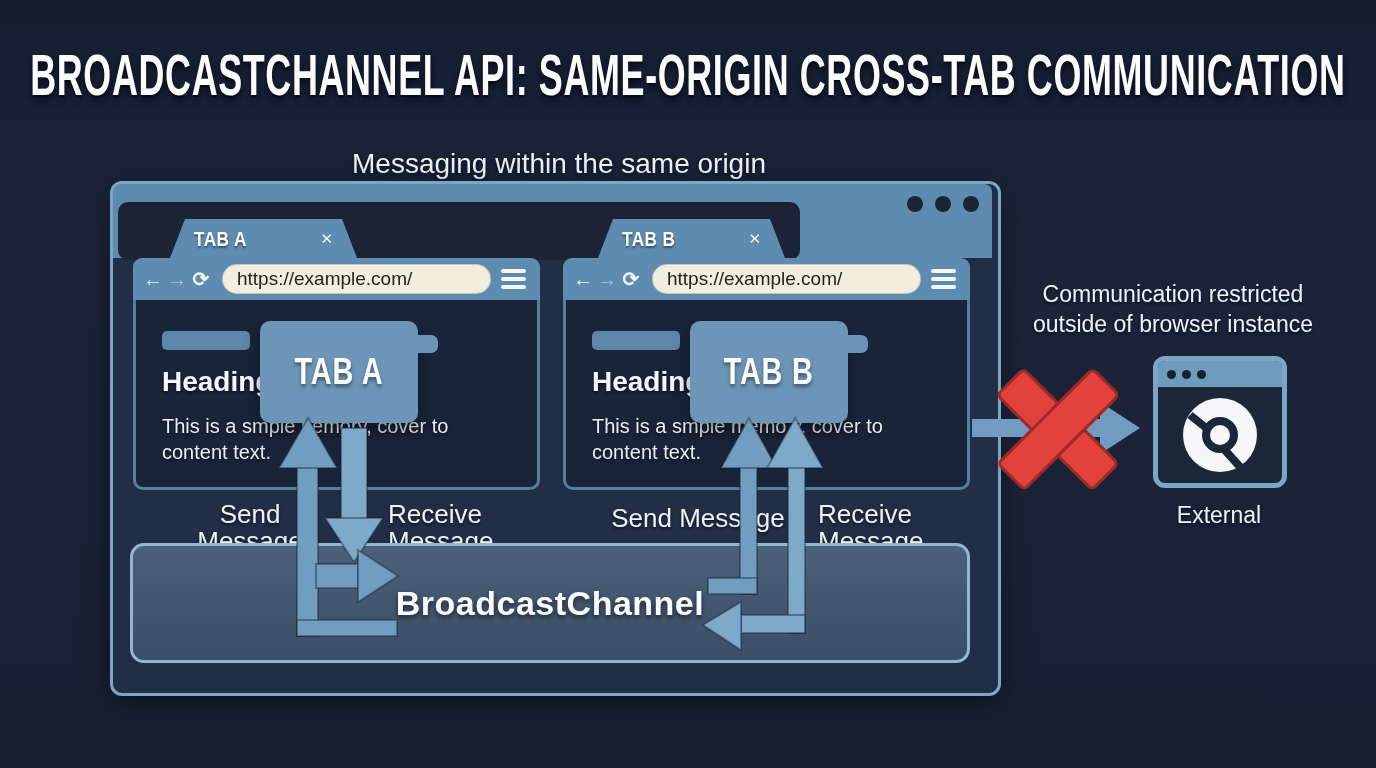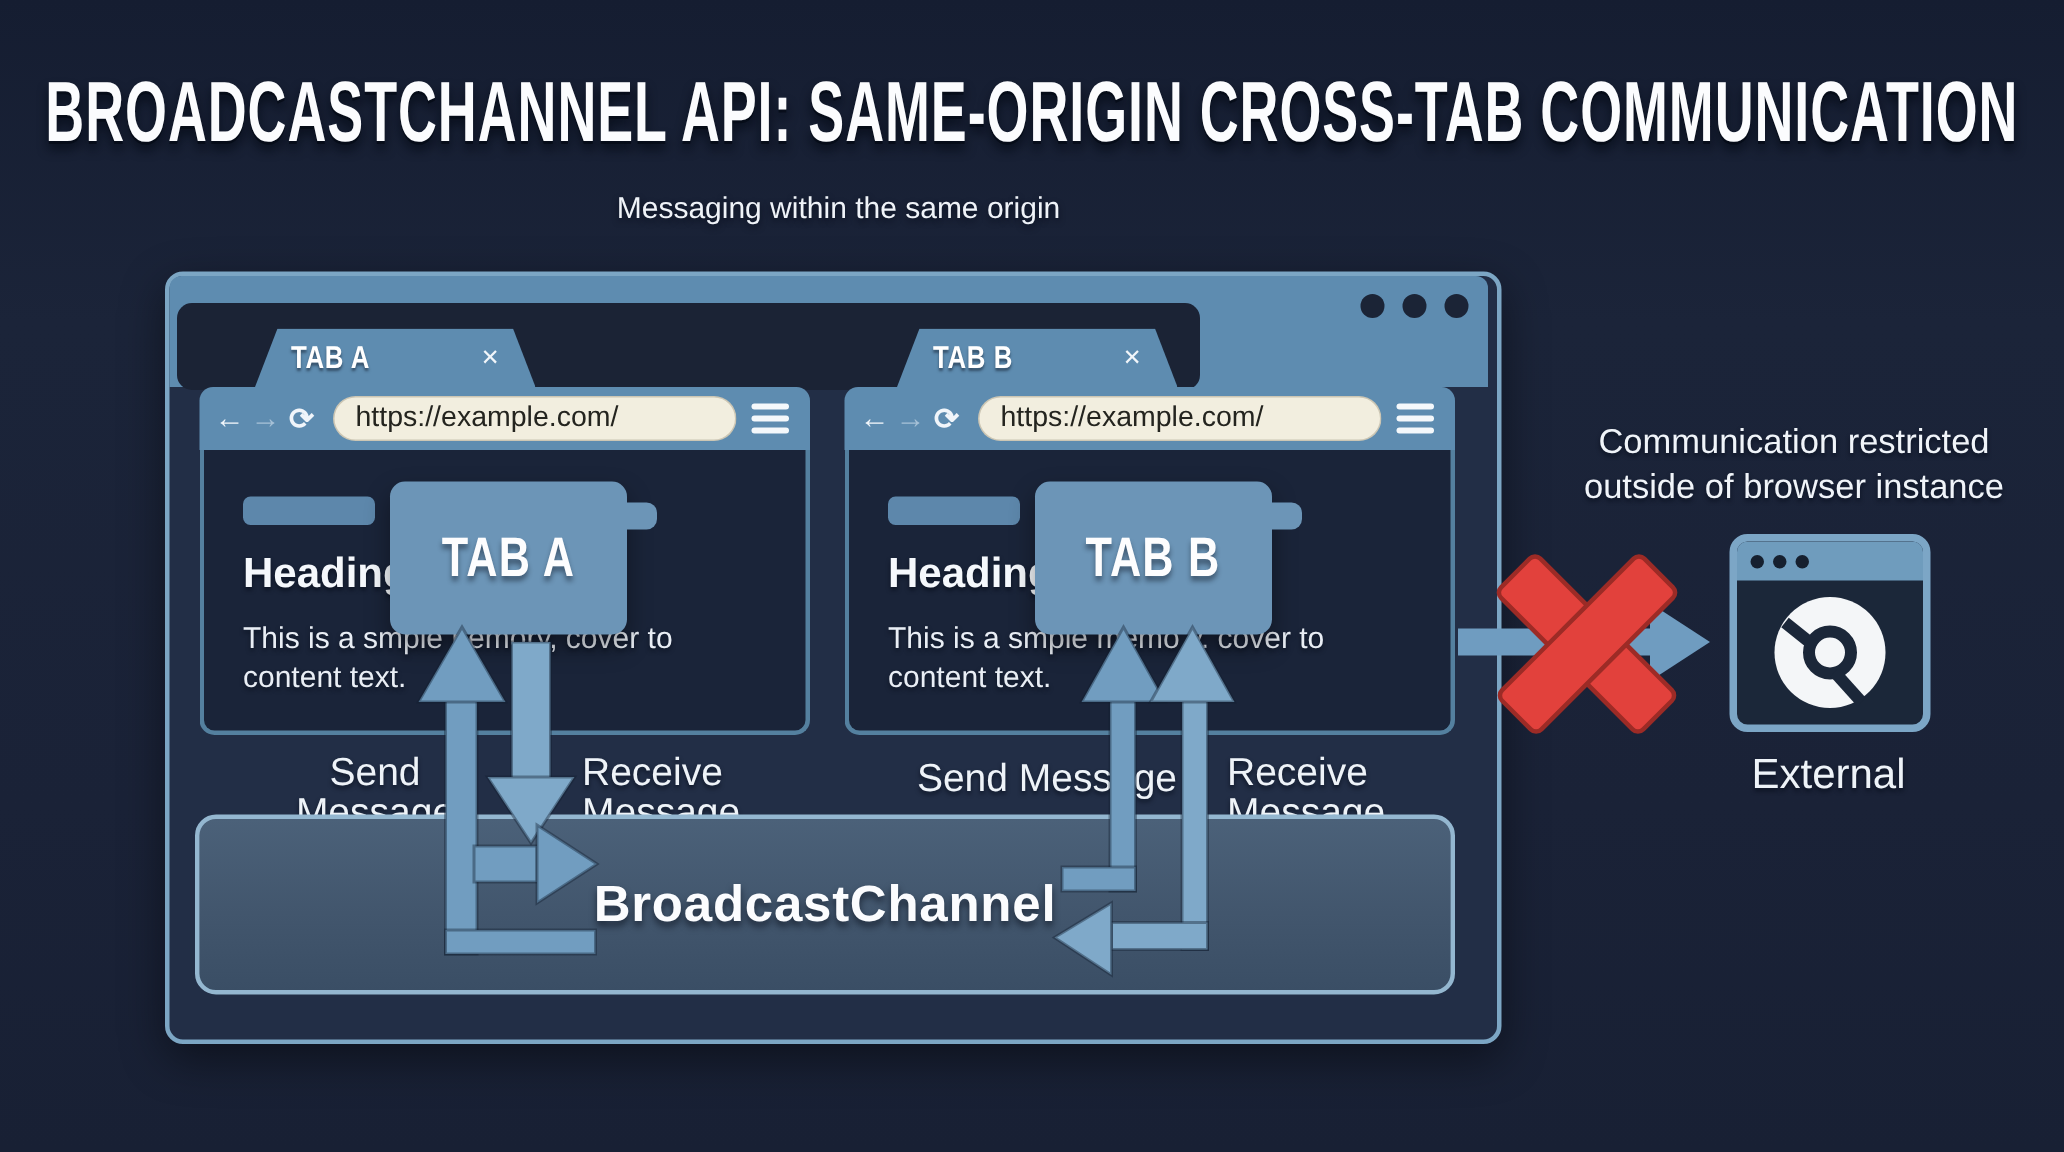--- a/index.html
+++ b/index.html
@@ -6,21 +6,21 @@
   .stage{position:relative;width:1376px;height:768px;overflow:hidden;
          background:linear-gradient(180deg,#151d31 0%,#1b2439 28%,#1a2237 70%,#182034 100%);
          font-family:"Liberation Sans",sans-serif;color:#eef3f8;}
   .abs{position:absolute;}
 
   
   .title-wrap{left:0;top:42px;width:1376px;display:flex;justify-content:center;}
   .title{white-space:nowrap;font-size:57px;font-weight:800;letter-spacing:1px;color:#fbfcfe;
          transform:scaleX(.63);transform-origin:center;
          text-shadow:0 5px 9px rgba(4,9,20,.75),0 2px 0 rgba(8,14,26,.8);}
-  .subtitle{left:0;top:128px;width:1118px;text-align:center;font-size:20px;color:#eff3f8;
+  .subtitle{left:0;top:148px;width:1118px;text-align:center;font-size:28px;color:#eff3f8;
             text-shadow:0 2px 4px rgba(4,9,20,.6);}
 
   
   .window{left:110px;top:181px;width:885px;height:509px;background:#222e46;
           border:3px solid #7ca6c4;border-radius:12px;box-shadow:0 10px 30px rgba(0,0,0,.45);}
   .win-header{left:0;top:0;width:879px;height:74px;background:#5e8cb0;border-radius:8px 8px 0 0;}
   .tab-notch{left:5px;top:18px;width:682px;height:58px;background:#1b2335;border-radius:10px;}
   .win-dots{left:794px;top:12px;display:flex;gap:12px;}
   .win-dots span{width:16px;height:16px;border-radius:50%;background:#1b2436;display:block;}
   .tab{top:35px;width:187px;height:39px;background:#5e8cb0;
@@ -59,28 +59,28 @@
   .center{text-align:center;}
 
   
   .channel{left:130px;top:543px;width:840px;height:120px;border:3px solid #94b7d0;border-radius:14px;
            background:linear-gradient(180deg,#4b6179 0%,#42566d 55%,#3a4e65 100%);
            box-sizing:border-box;display:flex;align-items:center;justify-content:center;}
   .channel .ch-label{font-size:34px;font-weight:800;color:#fbfcfe;letter-spacing:.5px;
                      text-shadow:0 3px 5px rgba(6,12,24,.6);}
 
   
-  .ext-note{left:1020px;top:279px;width:352px;text-align:center;font-size:23px;line-height:30px;
+  .ext-note{left:997px;top:279px;width:352px;text-align:center;font-size:23px;line-height:30px;
             color:#f0f4f9;text-shadow:0 2px 3px rgba(4,9,20,.6);}
   .ext-frame{left:1153px;top:356px;width:134px;height:132px;border:5px solid #7ca6c6;border-radius:12px;
              background:#1b2739;box-sizing:border-box;overflow:hidden;}
   .ext-head{width:100%;height:26px;background:#6f9cbd;display:flex;align-items:center;gap:6px;
             padding-left:9px;box-sizing:border-box;}
   .ext-head span{width:9px;height:9px;border-radius:50%;background:#16202f;display:block;}
-  .ext-caption{left:1130px;top:502px;width:178px;text-align:center;font-size:28px;line-height:27px;
+  .ext-caption{left:1130px;top:502px;width:178px;text-align:center;font-size:23px;line-height:27px;
                color:#eef3f8;text-shadow:0 2px 3px rgba(4,9,20,.6);}
 
   .overlay-svg{left:0;top:0;pointer-events:none;}
 </style>
 </head>
 <body>
 
 <div class="stage">
 
   <div class="abs title-wrap">

